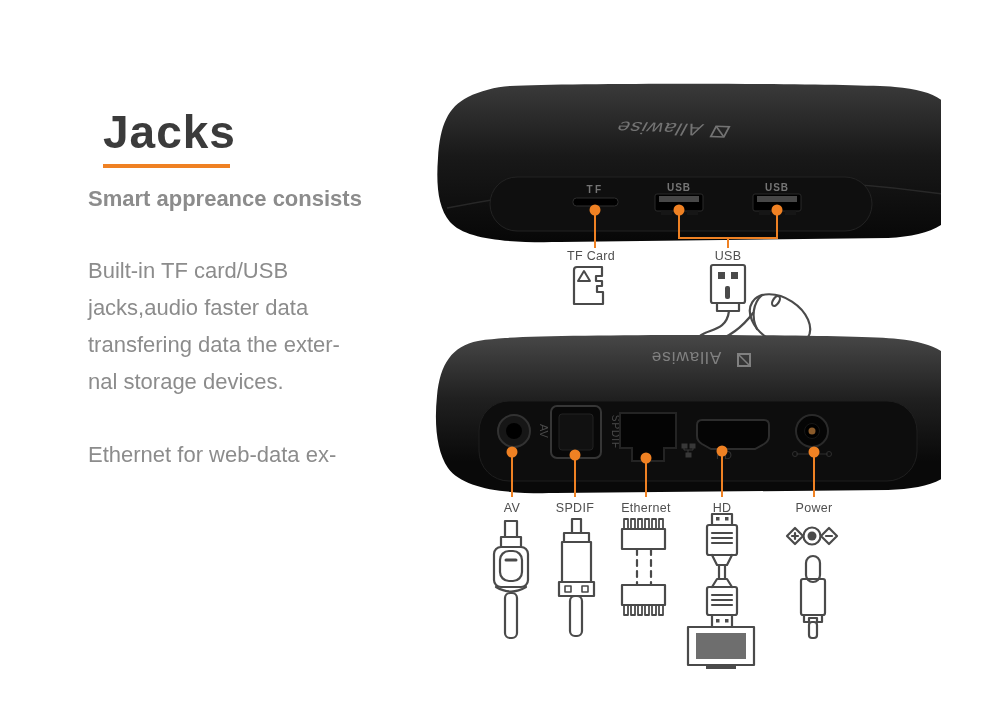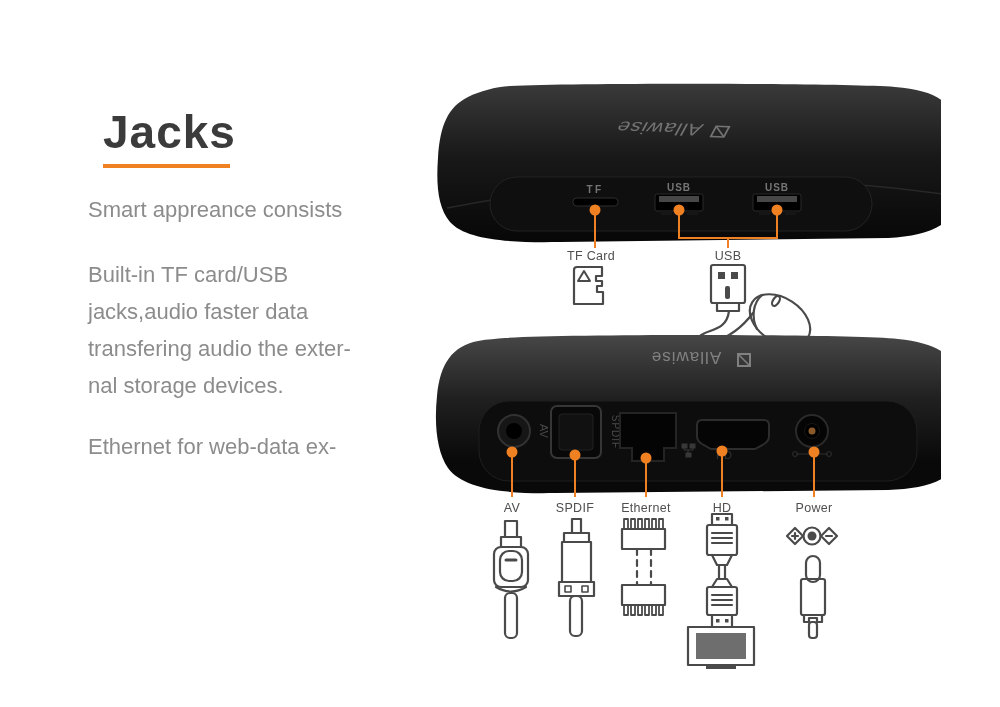--- a/index.html
+++ b/index.html
@@ -4,23 +4,23 @@
 <style>
   html,body{margin:0;padding:0;background:#fff;}
   #canvas{position:relative;width:941px;height:707px;background:#fff;overflow:hidden;
           font-family:"Liberation Sans",sans-serif;}
   
   .intro{position:absolute;left:88px;top:106px;width:310px;}
   .intro h1{margin:0 0 0 15px;font-size:46px;line-height:52px;font-weight:bold;
             letter-spacing:1px;color:var(--heading,#3B3B3B);}
   .title-underline{margin:6px 0 0 15px;width:127px;height:4px;background:var(--accent,#EF8123);}
   .intro p{margin:0;font-size:22px;line-height:37px;font-weight:400;color:var(--body_text,#8C8C8C);}
-  .intro p.p1{margin-top:23px;}
-  .intro p.p2{margin-top:28px;}
-  .intro p.p3{margin-top:24px;}
+  .intro p.p1{margin-top:12px;font-weight:bold;}
+  .intro p.p2{margin-top:35px;}
+  .intro p.p3{margin-top:36px;}
   .intro .line{display:block;}
   svg text{font-family:"Liberation Sans",sans-serif;}
   .callout-label{fill:var(--callout_text,#4F4F4F);font-size:12.5px;letter-spacing:.3px;}
   .port-label{fill:#757575;font-size:10px;font-weight:bold;}
   .leader{stroke:var(--accent,#EF8123);stroke-width:2;fill:none;}
   .dot{fill:var(--accent,#EF8123);}
   .art{stroke:var(--line_art,#4A4A4A);stroke-width:2.2;fill:none;stroke-linejoin:round;stroke-linecap:round;}
   .artfill{fill:var(--line_art,#4A4A4A);stroke:none;}
 </style>
 </head>
@@ -30,21 +30,21 @@
 
   <div class="intro">
     <h1>Jacks</h1>
     <div class="title-underline"></div>
     <p class="p1">
       <span class="line">Smart appreance consists</span>
     </p>
     <p class="p2">
       <span class="line">Built-in TF card/USB</span>
       <span class="line">jacks,audio faster data</span>
-      <span class="line">transfering audio the exter-</span>
+      <span class="line">transfering data the exter-</span>
       <span class="line">nal storage devices.</span>
     </p>
     <p class="p3">
       <span class="line">Ethernet for web-data ex-</span>
     </p>
   </div>
 
   <svg width="1000" height="707" viewBox="0 0 1000 707" style="position:absolute;left:0;top:0;">
     <defs>
       <linearGradient id="boxTop" x1="0" y1="0" x2="0" y2="1">

